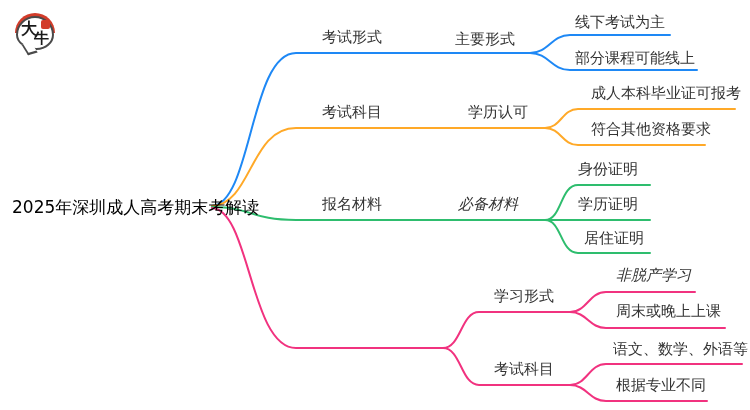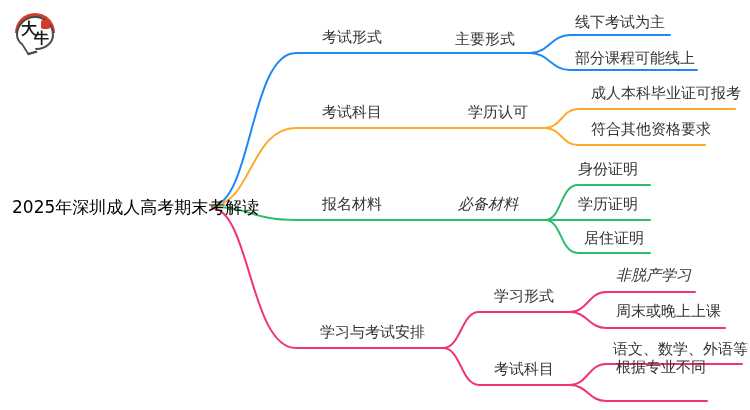--- a/index.html
+++ b/index.html
@@ -179,21 +179,20 @@
   <div class="node" style="left:468px; top:103px;">学历认可</div>
   <div class="node" style="left:591px; top:120px;">符合其他资格要求</div>
   <div class="node" style="left:591px; top:84px;">成人本科毕业证可报考</div>
 
   <div class="node" style="left:322px; top:195px;">报名材料</div>
   <div class="node" style="left:458px; top:195px;font-style:italic;">必备材料</div>
   <div class="node" style="left:578px; top:160px;">身份证明</div>
   <div class="node" style="left:578px; top:195px;text-align:right;">学历证明</div>
   <div class="node" style="left:578px; top:229px;margin-left:6px;">居住证明</div>
 
-  <div class="node" style="left:320px; top:323px;">学习与考试安排</div>
   <div class="node" style="left:494px; top:287px;">学习形式</div>
   <div class="node" style="left:494px; top:360px;">考试科目</div>
   <div class="node" style="left:616px; top:266px;font-style:italic;">非脱产学习</div>
   <div class="node" style="left:613px; top:340px;">语文、数学、外语等</div>
   <div class="node" style="left:616px; top:302px;">周末或晚上上课</div>
-  <div class="node" style="left:616px; top:358px;">根据专业不同</div>
+  <div class="node" style="left:616px; top:376px;">根据专业不同</div>
 
 </div>
 
 </body></html>

